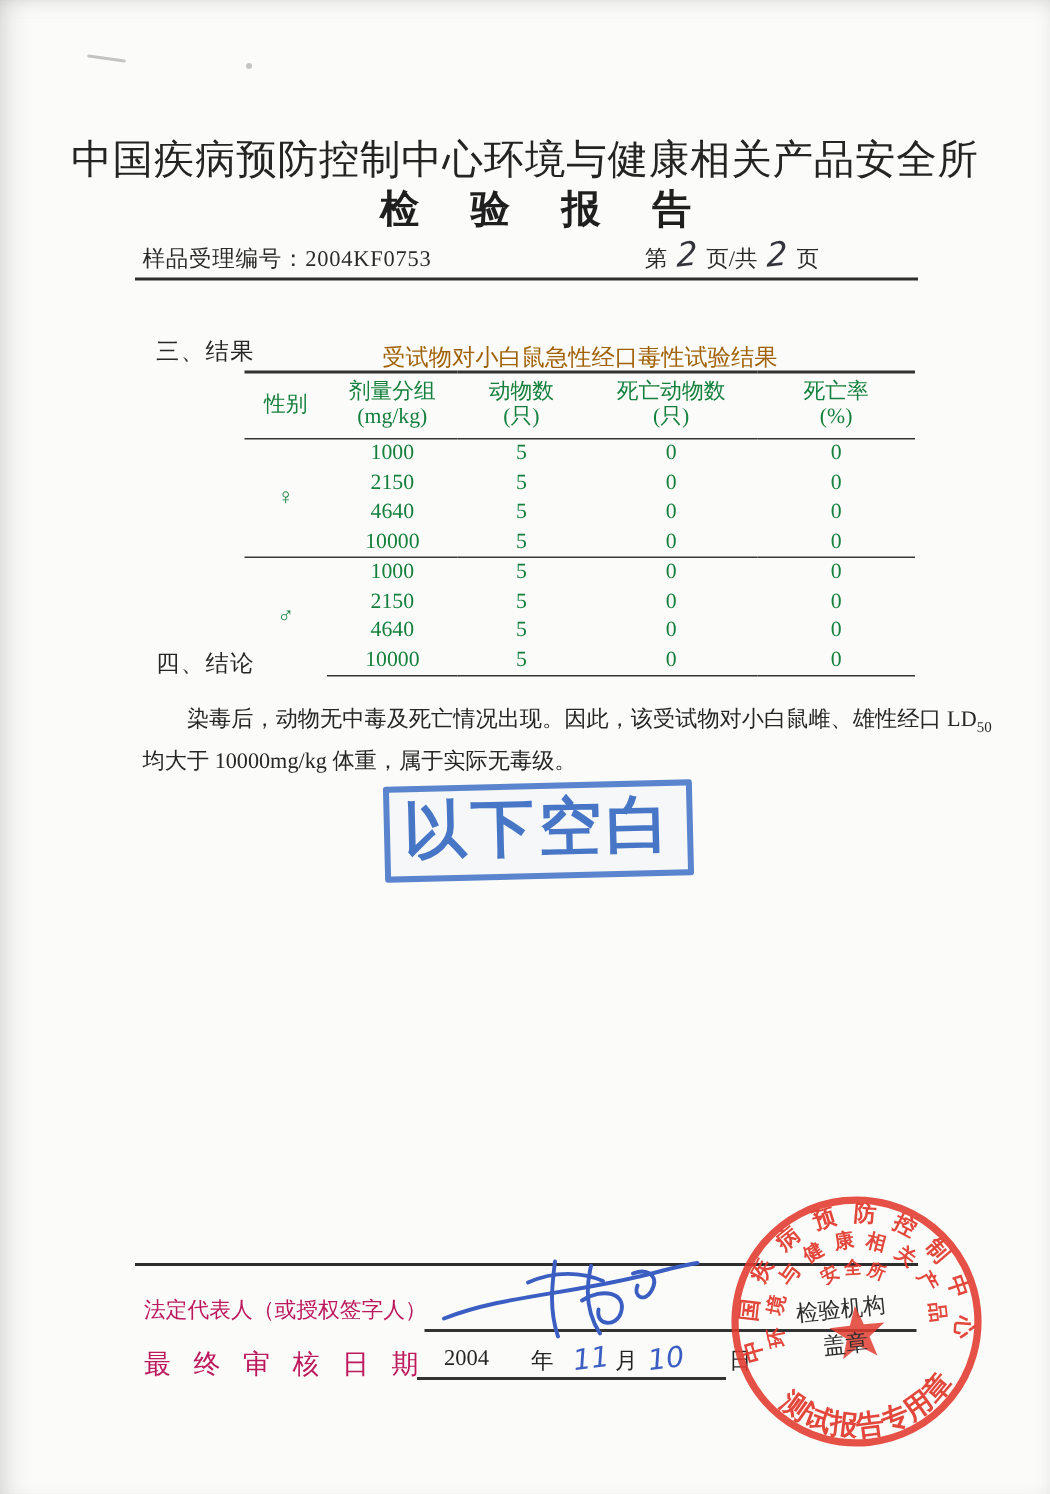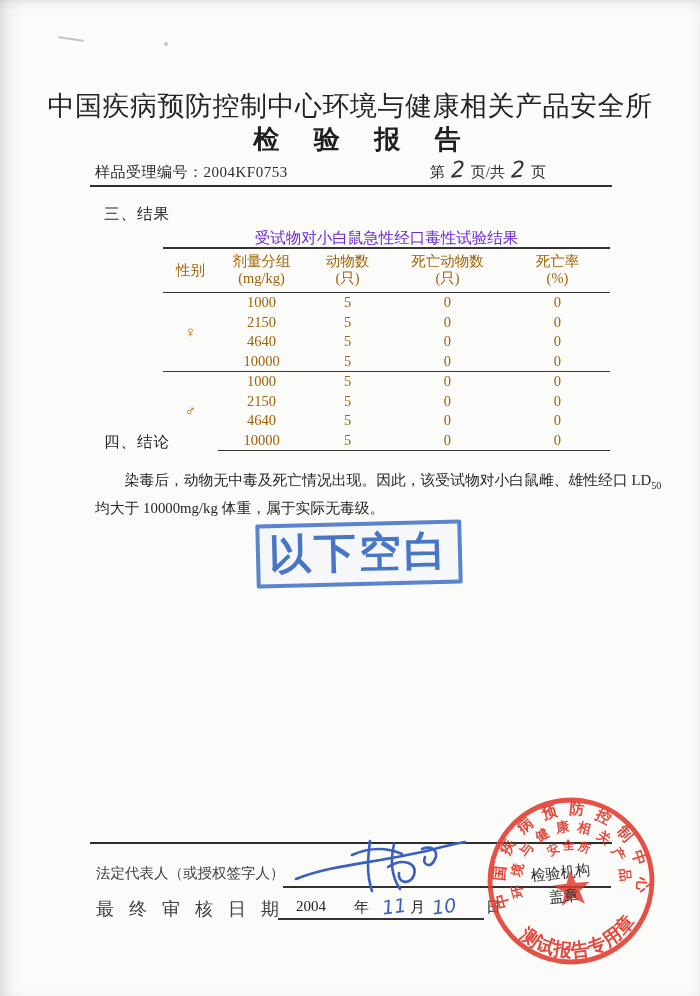--- a/index.html
+++ b/index.html
@@ -32,28 +32,28 @@
   .hand{
     font-family:"DejaVu Sans", sans-serif;font-style:italic;color:#33333c;
     display:inline-block;transform:rotate(-6deg) skewX(-6deg);font-size:22px;line-height:14px;
   }
   .rule{position:absolute;left:90px;width:522px;height:2px;background:#2e2e2e;}
   .rule.top-rule{top:185px;}
   .rule.footer-rule{top:842px;}
 
   
   .sec-heading{position:absolute;font-size:15.5px;color:#262626;letter-spacing:1px;}
-  #sec3{left:104px;top:204px;font-family:Liberation Mono, monospace;}
+  #sec3{left:104px;top:224px;font-family:Liberation Mono, monospace;}
   #sec4{left:104px;top:432px;}
 
   
-  .tbl-title{position:absolute;left:163px;top:228px;width:447px;text-align:center;font-size:15.5px;color:#6d28d9;}
+  .tbl-title{position:absolute;left:163px;top:228px;width:447px;text-align:center;font-size:15.5px;color:#a16207;}
   table.results{
     position:absolute;left:163px;top:247px;width:447px;border-collapse:collapse;
-    font-size:14.5px;color:#a16207;
+    font-size:14.5px;color:#15803d;
   }
   table.results th,table.results td{text-align:center;font-weight:400;padding:0;}
   table.results thead th{
     border-top:2px solid #333;border-bottom:1.5px solid #333;
     padding:4px 0 5px 0;font-size:14.5px;line-height:17px;vertical-align:middle;
   }
   table.results tbody td{height:19.5px;vertical-align:middle;}
   table.results tbody tr.group-start td{border-top:1.5px solid #3a3a3a;}
   table.results tbody tr.last-row td{border-bottom:1.5px solid #333;}
   .sex-cell{font-size:15px;}
@@ -69,21 +69,21 @@
     position:absolute;left:256px;top:522px;z-index:5;
     transform:rotate(-1.4deg);
     border:4.5px solid rgba(68,116,199,.88);
     padding:1px 9px 3px 9px;border-radius:2px;
     color:rgba(62,111,196,.95);
     font-size:42px;font-weight:600;letter-spacing:3px;line-height:52px;
     background:rgba(120,160,220,.04);
   }
 
   
-  .footer-label{position:absolute;font-size:14.5px;color:#404040;}
+  .footer-label{position:absolute;font-size:14.5px;color:#be185d;}
   #legal-rep-label{left:96px;top:864px;}
   #review-date-label{left:96px;top:897px;letter-spacing:15px;font-size:18px;}
   .sig-line{position:absolute;height:1.5px;background:#333;}
   #legal-line{left:283px;top:886px;width:328px;}
   #date-line{left:278px;top:918px;width:206px;}
   .date-piece{position:absolute;top:898px;font-size:15px;color:#242424;}
   .date-piece.blue{font-family:"DejaVu Sans",sans-serif;font-style:italic;color:#3a5ec2;font-size:19px;top:895px;transform:rotate(-7deg);}
   .signature{position:absolute;left:292px;top:835px;z-index:6;}
 
   

